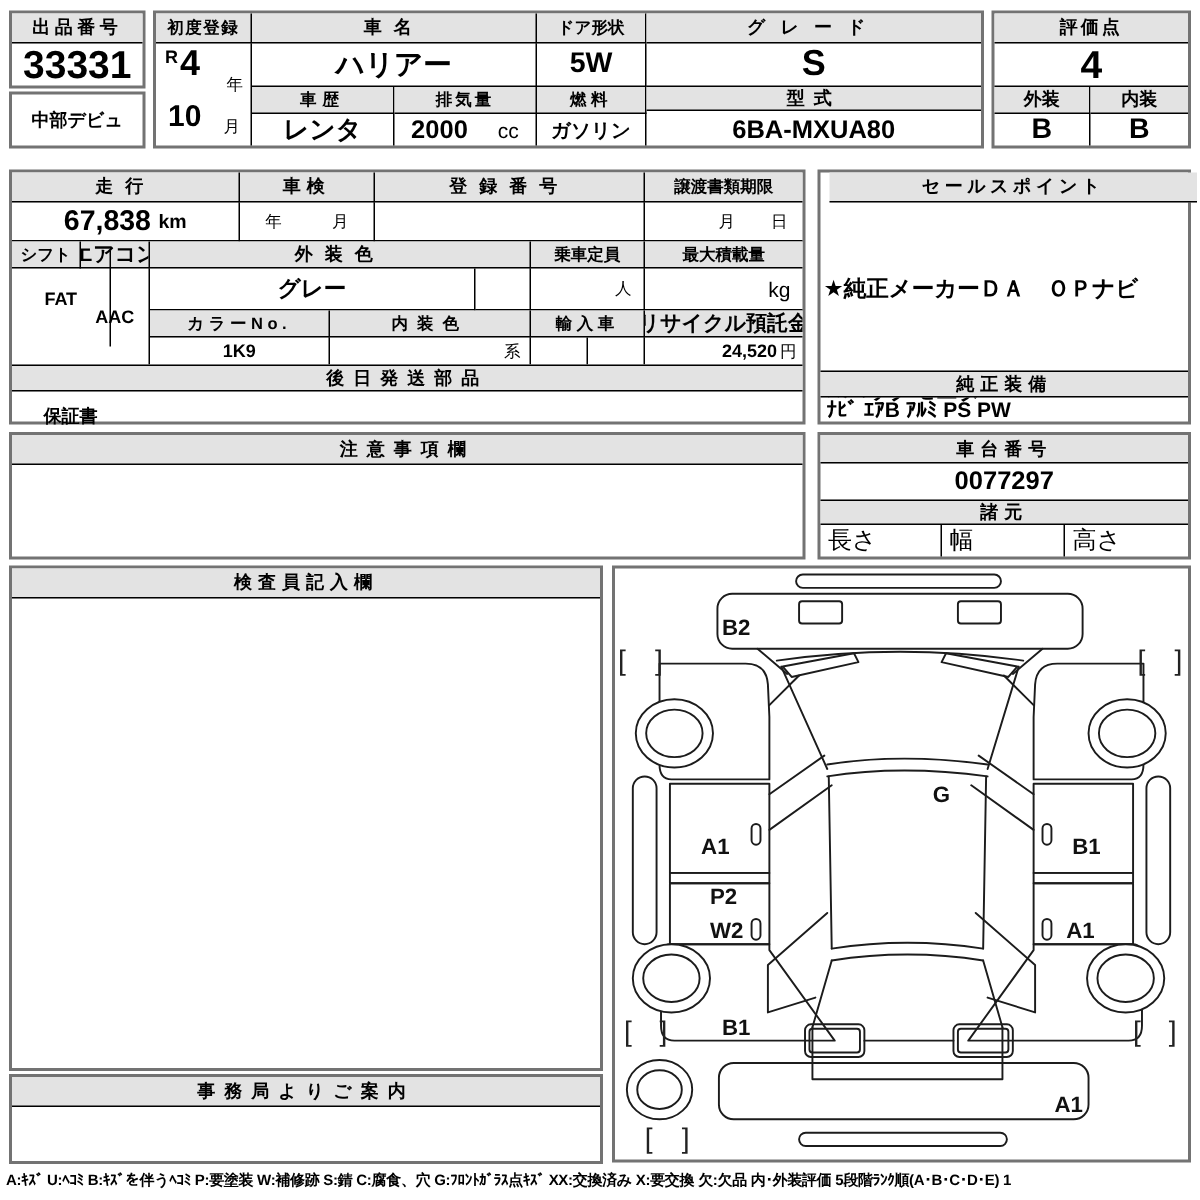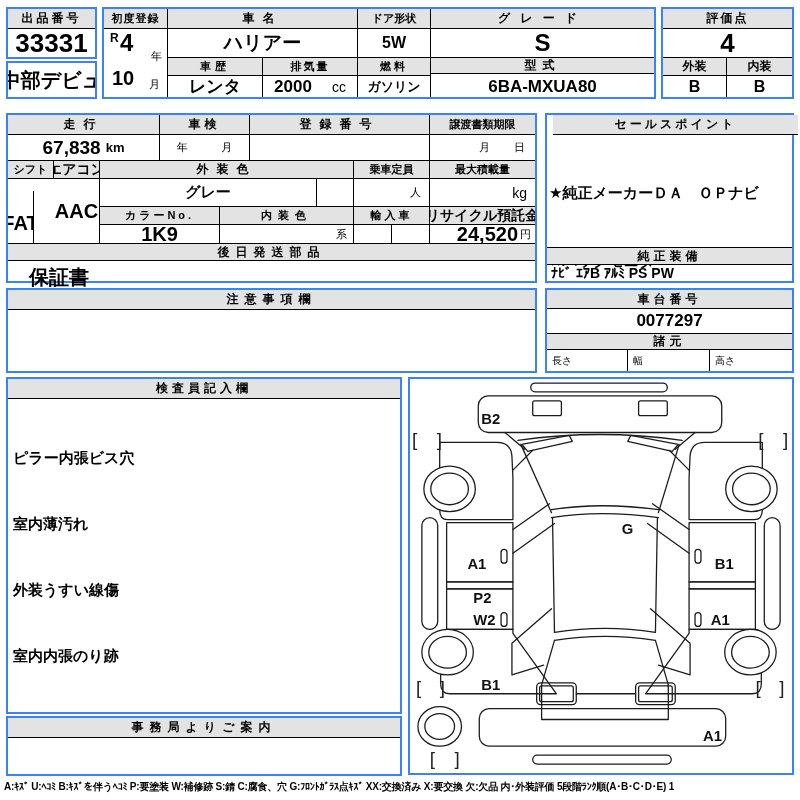--- a/index.html
+++ b/index.html
@@ -1,26 +1,26 @@
 <!DOCTYPE html>
 <html><head>
 <meta charset="utf-8">
 <style>
   html,body{margin:0;padding:0;background:#fff;}
   body{font-family:"Liberation Sans","DejaVu Sans",sans-serif;color:#000;}
   #sheet{position:relative;width:800px;height:800px;background:#fff;overflow:hidden;}
-  .box{position:absolute;border:2px solid #3b82f6;background:#fff;box-sizing:border-box;}
+  .box{position:absolute;border:2px solid #737373;background:#fff;box-sizing:border-box;}
   .cell{position:absolute;box-sizing:border-box;overflow:hidden;white-space:nowrap;display:flex;align-items:center;justify-content:center;}
   .hdr{background:#e3e3e3;font-weight:bold;font-size:12px;}
   .val{font-weight:bold;}.br{border-right:1px solid #000}
   .bt{border-top:1px solid #000}.bb{border-bottom:1px solid #000}
   .left{justify-content:flex-start}.right{justify-content:flex-end}
-  .fs10{font-size:14px}.fs11{font-size:11px}.fs12{font-size:10px}.fs13{font-size:13px}
-  .fs15{font-size:15px}.fs16{font-size:20px}.fs17{font-size:17px}.fs19{font-size:19px}
-  .fs20{font-size:16px}.fs24{font-size:24px}.fs26{font-size:26px}
+  .fs10{font-size:14px}.fs11{font-size:11px}.fs12{font-size:16px}.fs13{font-size:13px}
+  .fs15{font-size:15px}.fs16{font-size:12px}.fs17{font-size:17px}.fs19{font-size:19px}
+  .fs20{font-size:19px}.fs24{font-size:24px}.fs26{font-size:26px}
   .lines{position:absolute;font-weight:bold;font-size:15px;line-height:22px;white-space:pre;}
   svg text{font-family:"Liberation Sans","DejaVu Sans",sans-serif;}
   .legend{position:absolute;left:4px;top:780px;width:794px;font-size:10px;font-weight:bold;letter-spacing:-0.2px;white-space:nowrap;}
 </style>
 </head>
 <body>
 
 <div id="sheet">
 
   <div class="box" style="left:6px;top:7px;width:91px;height:52px">
@@ -86,21 +86,21 @@
     <div class="cell hdr bb fs11" style="left:422px;top:0;width:105px;height:20px">譲渡書類期限</div>
     <div class="cell bb fs11 right" style="left:422px;top:20px;width:105px;height:26px;gap:24px;padding-right:10px">
       <span>月</span>
       <span>日</span>
     </div>
     <div class="cell hdr br bb fs11" style="left:0;top:46px;width:46px;height:18px">シフト</div>
     <div class="cell hdr br bb fs10" style="left:46px;top:46px;width:46px;height:18px">エアコン</div>
     <div class="cell hdr br bb" style="left:92px;top:46px;width:254px;height:18px;letter-spacing:8px">外装色</div>
     <div class="cell hdr br bb fs11" style="left:346px;top:46px;width:76px;height:18px">乗車定員</div>
     <div class="cell hdr bb fs11" style="left:422px;top:46px;width:105px;height:18px">最大積載量</div>
-    <div class="cell val br fs16" style="left:0;top:76px;width:26px;height:64px">FAT</div>
+    <div class="cell val br fs16" style="left:0;top:52px;width:66px;height:64px">FAT</div>
     <div class="cell val br fs16" style="left:46px;top:64px;width:46px;height:64px">AAC</div>
     <div class="cell br bb fs15 val" style="left:92px;top:64px;width:217px;height:28px">グレー</div>
     <div class="cell br bb" style="left:309px;top:64px;width:37px;height:28px"></div>
     <div class="cell br bb fs11 right" style="left:346px;top:64px;width:76px;height:28px;padding-right:8px">人</div>
     <div class="cell bb fs10 right" style="left:422px;top:64px;width:105px;height:28px;padding-right:8px">kg</div>
     <div class="cell hdr br bb fs11" style="left:92px;top:92px;width:120px;height:18px;letter-spacing:3px">カラーNo.</div>
     <div class="cell hdr br bb fs11" style="left:212px;top:92px;width:134px;height:18px;letter-spacing:6px">内装色</div>
     <div class="cell hdr br bb fs11" style="left:346px;top:92px;width:76px;height:18px;letter-spacing:3px">輸入車</div>
     <div class="cell hdr bb fs10" style="left:422px;top:92px;width:105px;height:18px">リサイクル預託金</div>
     <div class="cell val br fs16" style="left:92px;top:110px;width:120px;height:18px">1K9</div>
@@ -137,26 +137,20 @@
     <div class="cell hdr bb" style="left:0;top:0;width:245px;height:19px;letter-spacing:4px">車台番号</div>
     <div class="cell val fs17" style="left:0;top:19px;width:245px;height:24px">0077297</div>
     <div class="cell hdr bt bb" style="left:0;top:43px;width:245px;height:17px;letter-spacing:4px">諸元</div>
     <div class="cell br fs12 left" style="left:0;top:60px;width:81px;height:21px;padding-left:5px">長さ</div>
     <div class="cell br fs12 left" style="left:81px;top:60px;width:82px;height:21px;padding-left:5px">幅</div>
     <div class="cell fs12 left" style="left:163px;top:60px;width:82px;height:21px;padding-left:5px">高さ</div>
   </div>
 
   <div class="box" style="left:6px;top:377px;width:396px;height:337px">
     <div class="cell hdr bb" style="left:0;top:0;width:392px;height:20px;letter-spacing:4px">検査員記入欄</div>
-    <div class="lines" style="left:5px;top:24px">
-      <div>ピラー内張ビス穴</div>
-      <div>室内薄汚れ</div>
-      <div>外装うすい線傷</div>
-      <div>室内内張のり跡</div>
-    </div>
   </div>
 
   <div class="box" style="left:6px;top:716px;width:396px;height:60px">
     <div class="cell hdr bb" style="left:0;top:0;width:392px;height:20px;letter-spacing:6px">事務局よりご案内</div>
     <div class="cell left fs13" style="left:0;top:20px;width:392px;height:36px;padding-left:4px"></div>
   </div>
 
   <div class="box" style="left:408px;top:377px;width:386px;height:398px">
     <svg viewBox="0 0 386 398" width="382" height="394">
       <g fill="none" stroke="#1c1c1c" stroke-width="1.3" stroke-linejoin="round" stroke-linecap="round">

